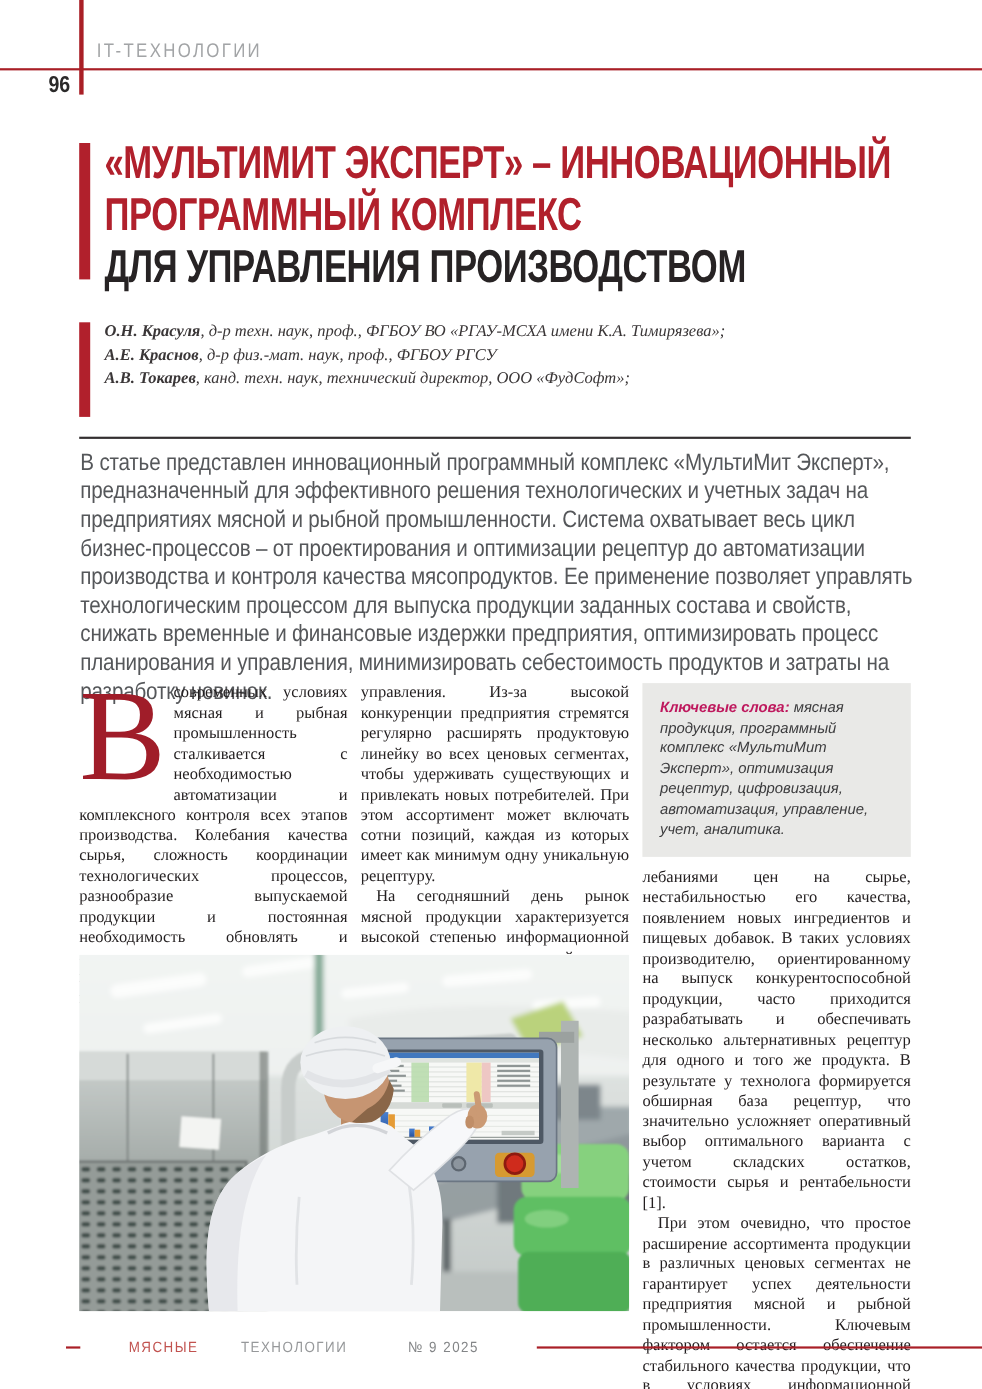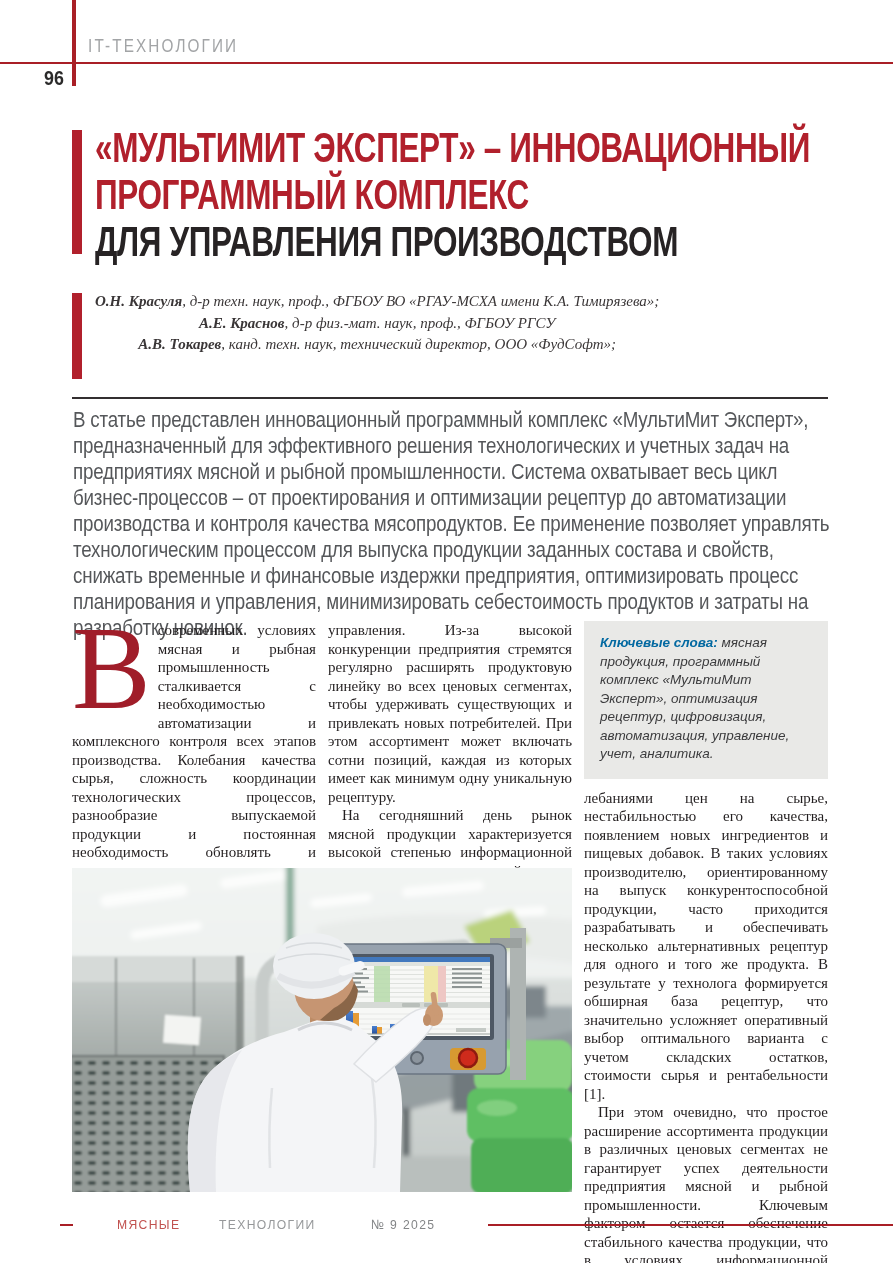--- a/index.html
+++ b/index.html
@@ -17,21 +17,21 @@
 
   
   .title-block{position:absolute;left:72px;top:124px;}
   .title-bar{position:absolute;left:0;top:6px;width:10px;height:124px;background:#b1202c;}
   .title-lines{margin-left:23px;}
   .title-line{font-family:"Liberation Sans",sans-serif;font-weight:700;font-size:42px;line-height:47px;
         letter-spacing:-0.5px;transform:scaleX(0.75);transform-origin:0 50%;white-space:nowrap;color:#b1202c;}
   .title-line.dark{color:#272324;}
 
   
-  .authors-block{position:absolute;left:72px;top:291px;text-align:center;}
+  .authors-block{position:absolute;left:72px;top:291px;}
   .authors-bar{position:absolute;left:0;top:2px;width:10px;height:86px;background:#b1202c;}
   .authors-lines{margin-left:23px;font-style:italic;font-size:15px;line-height:21.5px;color:#3a3637;}
   .author-name{font-weight:700;}
   .doi-line{font-weight:700;}
 
   .sep-line{position:absolute;left:72px;top:397px;width:756px;height:2px;background:#332f30;}
 
   
   .abstract{position:absolute;left:73px;top:407px;width:868px;transform:scaleX(0.872);transform-origin:0 0;
         font-family:"Liberation Sans",sans-serif;font-size:21.5px;line-height:26px;color:#55575a;
@@ -42,21 +42,21 @@
   .col{width:244px;font-size:15px;line-height:18.5px;text-align:justify;color:#231f20;
         -webkit-hyphens:auto;hyphens:auto;}
   .col p{margin:0;}
   .col p.indent{text-indent:14px;}
   .dropcap{float:left;font-size:118px;line-height:92px;color:#a01d29;margin:2px 7px 0 0;
         font-family:"Liberation Serif",serif;}
 
   .kw-box{background:#e9e9e7;padding:13px 14px 15px 16px;margin-bottom:10px;
         font-family:"Liberation Sans",sans-serif;font-style:italic;font-size:13.5px;line-height:18.5px;
         color:#3b3b3d;text-align:left;}
-  .kw-label{color:#0369a1;font-weight:700;text-align:right;}
+  .kw-label{color:#be185d;font-weight:700;text-align:right;}
 
   
   .photo{position:absolute;left:72px;top:868px;width:500px;height:324px;overflow:hidden;}
 
   
   .footer{position:absolute;left:60px;right:0;top:1217px;display:flex;align-items:center;
         font-family:"Liberation Sans",sans-serif;font-size:13.5px;letter-spacing:1.5px;white-space:nowrap;gap:36px;}
   .footer-dash{width:13px;height:2px;background:#a91f26;margin-right:8px;flex:0 0 auto;}
   .footer-word1{color:#c1524f;transform:scaleX(0.9);transform-origin:0 50%;display:inline-block;}
   .footer-word2{color:#96989a;transform:scaleX(0.9);transform-origin:0 50%;display:inline-block;margin-left:-4px;}

